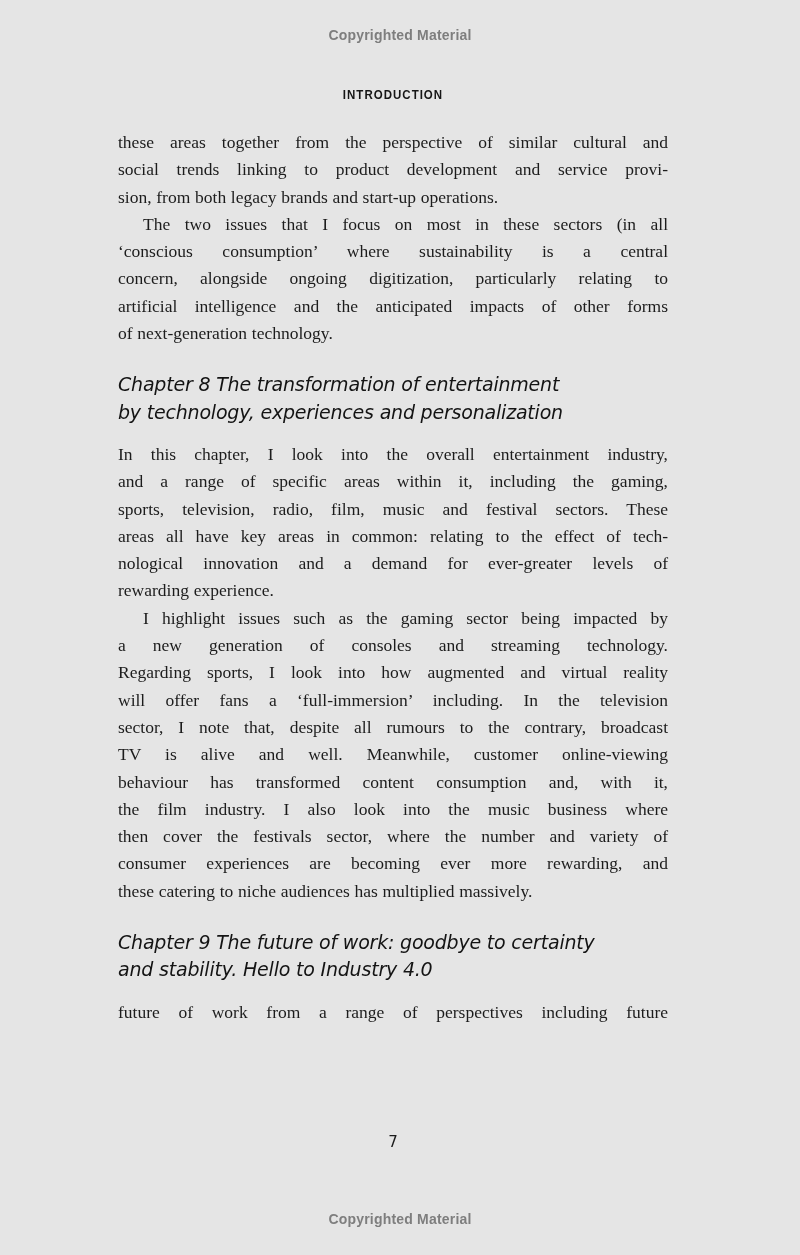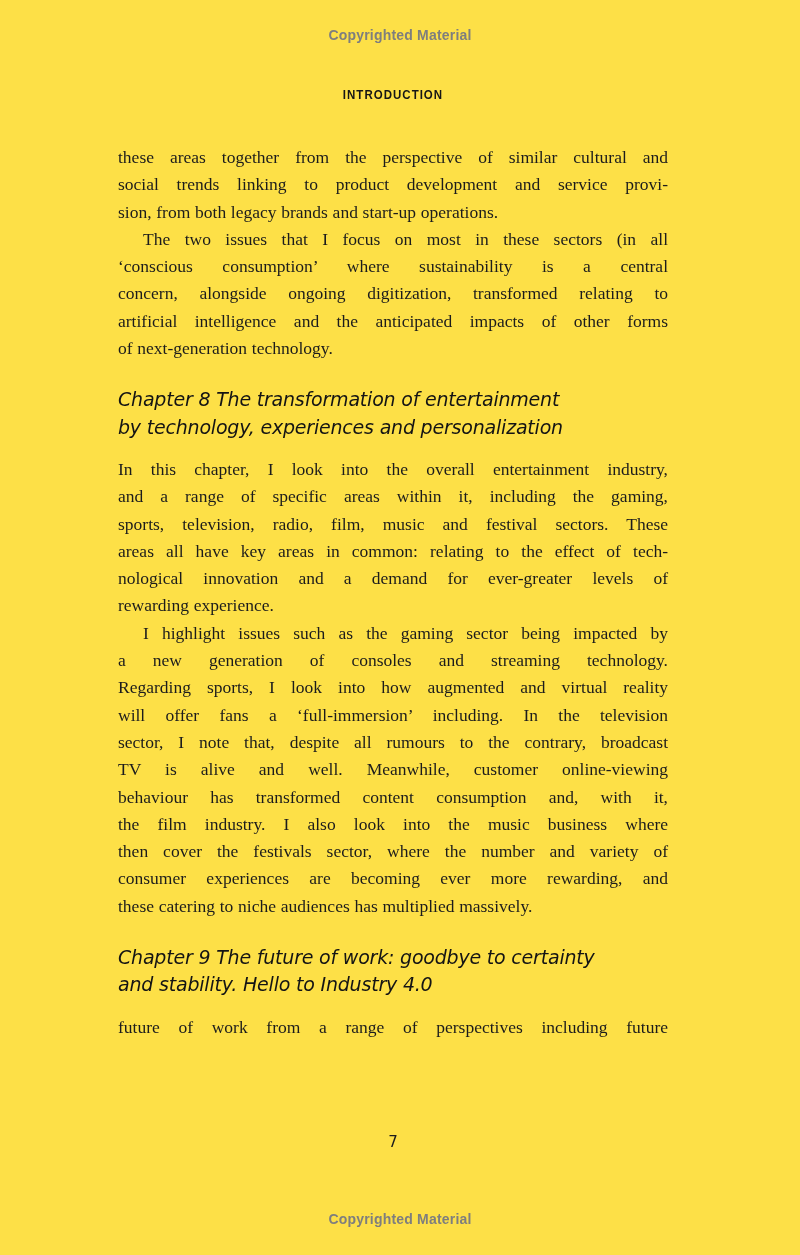--- a/index.html
+++ b/index.html
@@ -1,20 +1,20 @@
 <!DOCTYPE html>
 <html><head>
 <meta charset="utf-8">
 <style>
   html, body { margin: 0; padding: 0; background: #ffffff; }
   .page {
     position: relative;
     width: 800px;
     height: 1255px;
-    background: #fde047;
+    background: #e5e5e5;
     overflow: hidden;
     font-family: "Liberation Serif", serif;
     color: #1c1c1c;
   }
   .copyright {
     position: absolute;
     left: 0;
     width: 800px;
     text-align: center;
     font-family: "Liberation Sans", sans-serif;
@@ -33,21 +33,21 @@
     text-align: center;
     font-family: "Liberation Sans", sans-serif;
     font-weight: 600;
     font-size: 12.5px;
     letter-spacing: 1.1px;
     color: #161616;
     transform: scaleX(0.92);
   }
   .text-column {
     position: absolute;
-    top: 144px;
+    top: 129px;
     left: 118px;
     width: 550px;
     font-size: 17.5px;
     line-height: 27.3px;
   }
   .para { margin: 0; }
   .para .line {
     text-align: justify;
     text-align-last: justify;
     word-spacing: 0.02em;
@@ -93,21 +93,21 @@
 
   <div class="text-column" id="text-column">
       <div class="para">
         <div class="line">these areas together from the perspective of similar cultural and</div>
         <div class="line">social trends linking to product development and service provi-</div>
         <div class="line last">sion, from both legacy brands and start-up operations.</div>
       </div>
       <div class="para">
         <div class="line indent">The two issues that I focus on most in these sectors (in all</div>
         <div class="line">‘conscious consumption’ where sustainability is a central</div>
-        <div class="line">concern, alongside ongoing digitization, transformed relating to</div>
+        <div class="line">concern, alongside ongoing digitization, particularly relating to</div>
         <div class="line">artificial intelligence and the anticipated impacts of other forms</div>
         <div class="line last">of next-generation technology.</div>
       </div>
       <div class="heading">
         <div class="line">Chapter 8 The transformation of entertainment</div>
         <div class="line">by technology, experiences and personalization</div>
       </div>
       <div class="para">
         <div class="line">In this chapter, I look into the overall entertainment industry,</div>
         <div class="line">and a range of specific areas within it, including the gaming,</div>

